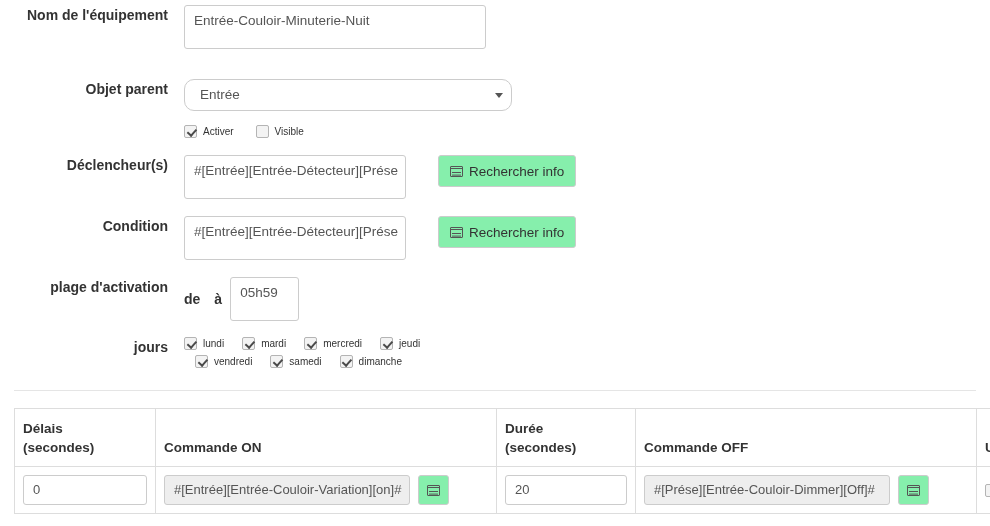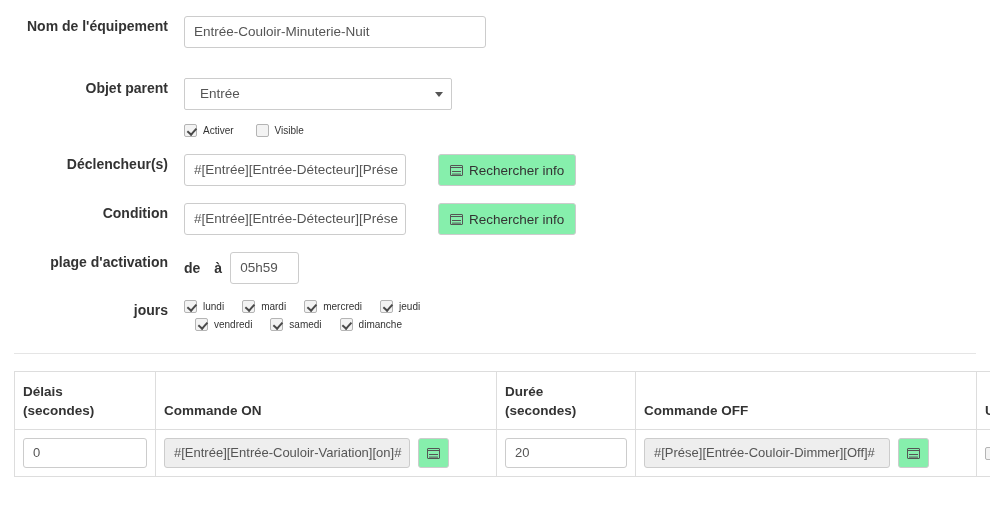--- a/index.html
+++ b/index.html
@@ -39,45 +39,45 @@
   }
   .form-control-col {
     padding-left: 16px;
     display: flex;
     align-items: flex-start;
     box-sizing: border-box;
   }
 
   
   .txt {
-    height: 32px;
+    height: 44px;
     box-sizing: border-box;
     border: 1px solid #cccccc;
     border-radius: 3px;
     background: #ffffff;
     color: #555555;
     font-family: "Liberation Sans", sans-serif;
     font-size: 13.5px;
     padding: 0 9px;
     outline: none;
     white-space: nowrap;
     overflow: hidden;
     text-overflow: clip;
     line-height: 30px;
   }
   .txt.name   { width: 302px; }
   .txt.expr   { width: 222px; }
   .txt.time   { width: 69px; }
 
   .sel {
-    width: 268px;
+    width: 328px;
     height: 32px;
     box-sizing: border-box;
     border: 1px solid #cccccc;
-    border-radius: 2px;
+    border-radius: 10px;
     background: #ffffff;
     color: #555555;
     font-size: 13.5px;
     line-height: 30px;
     padding: 0 24px 0 15px;
     position: relative;
     white-space: nowrap;
     overflow: hidden;
   }
   .sel .caret {
@@ -235,21 +235,21 @@
     color: #555555;
     width: 246px;
     flex: none;
   }
 </style>
 </head>
 <body>
 
 <div class="form-area">
 
-  <div class="form-row" style="margin-top:16px;">
+  <div class="form-row" style="margin-top:5px;">
     <div class="form-label">Nom de l'équipement</div>
     <div class="form-control-col">
       <div class="txt name">Entrée-Couloir-Minuterie-Nuit</div>
     </div>
   </div>
 
   <div class="form-row" style="margin-top:30px;">
     <div class="form-label">Objet parent</div>
     <div class="form-control-col">
       <div class="sel">

